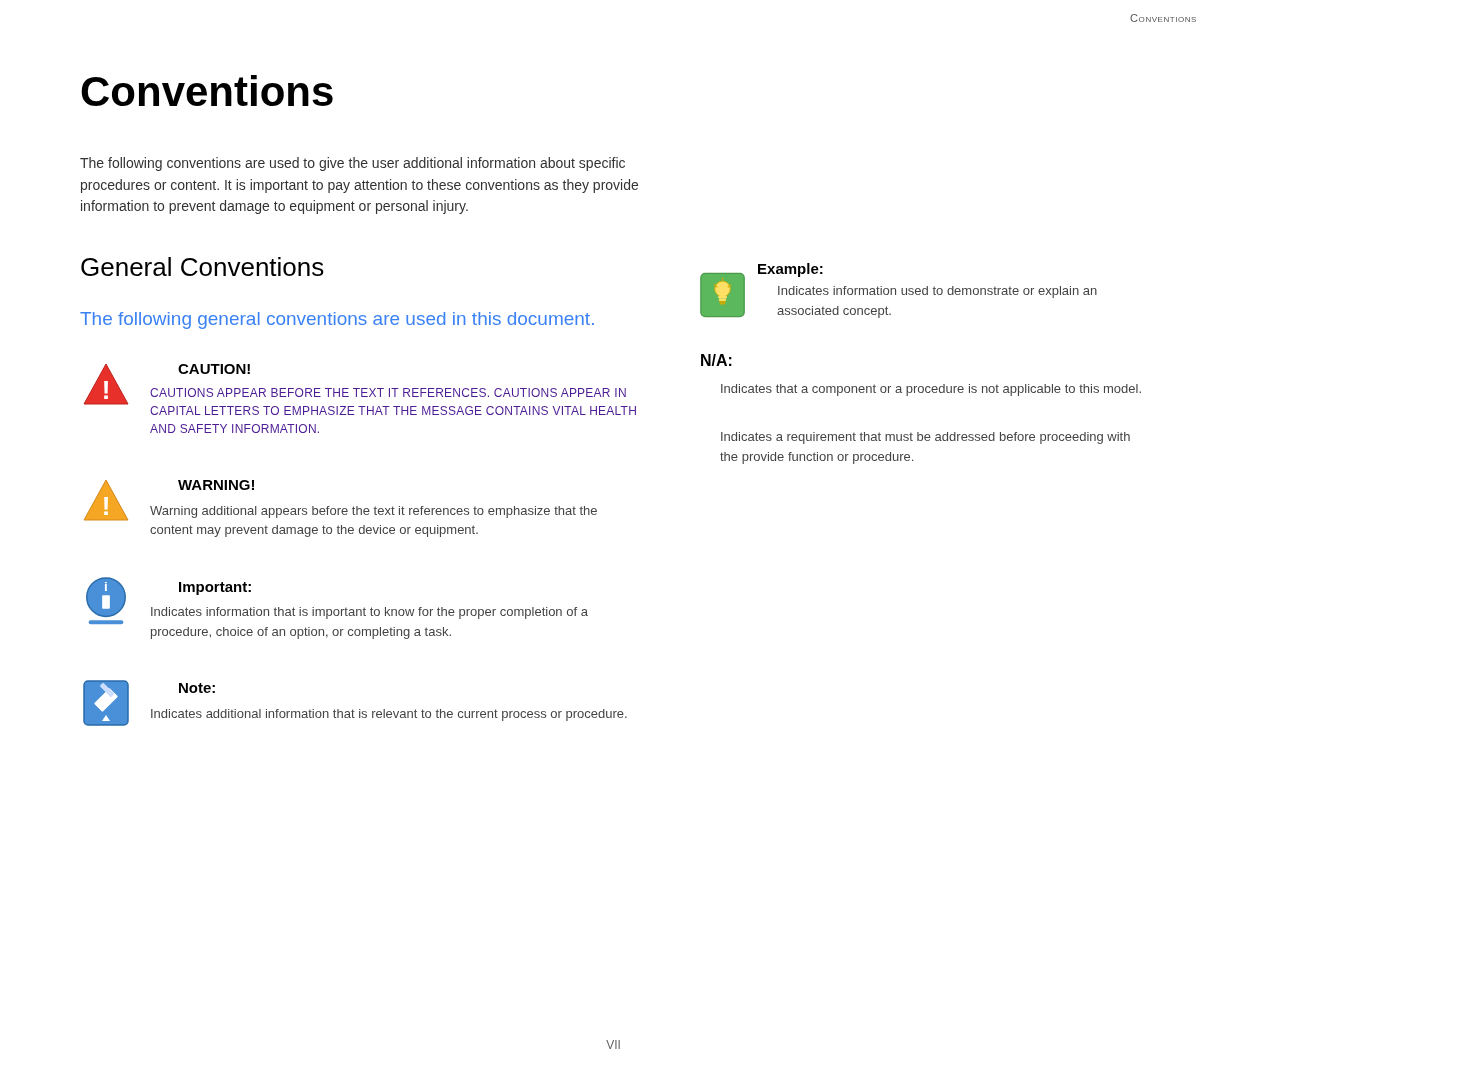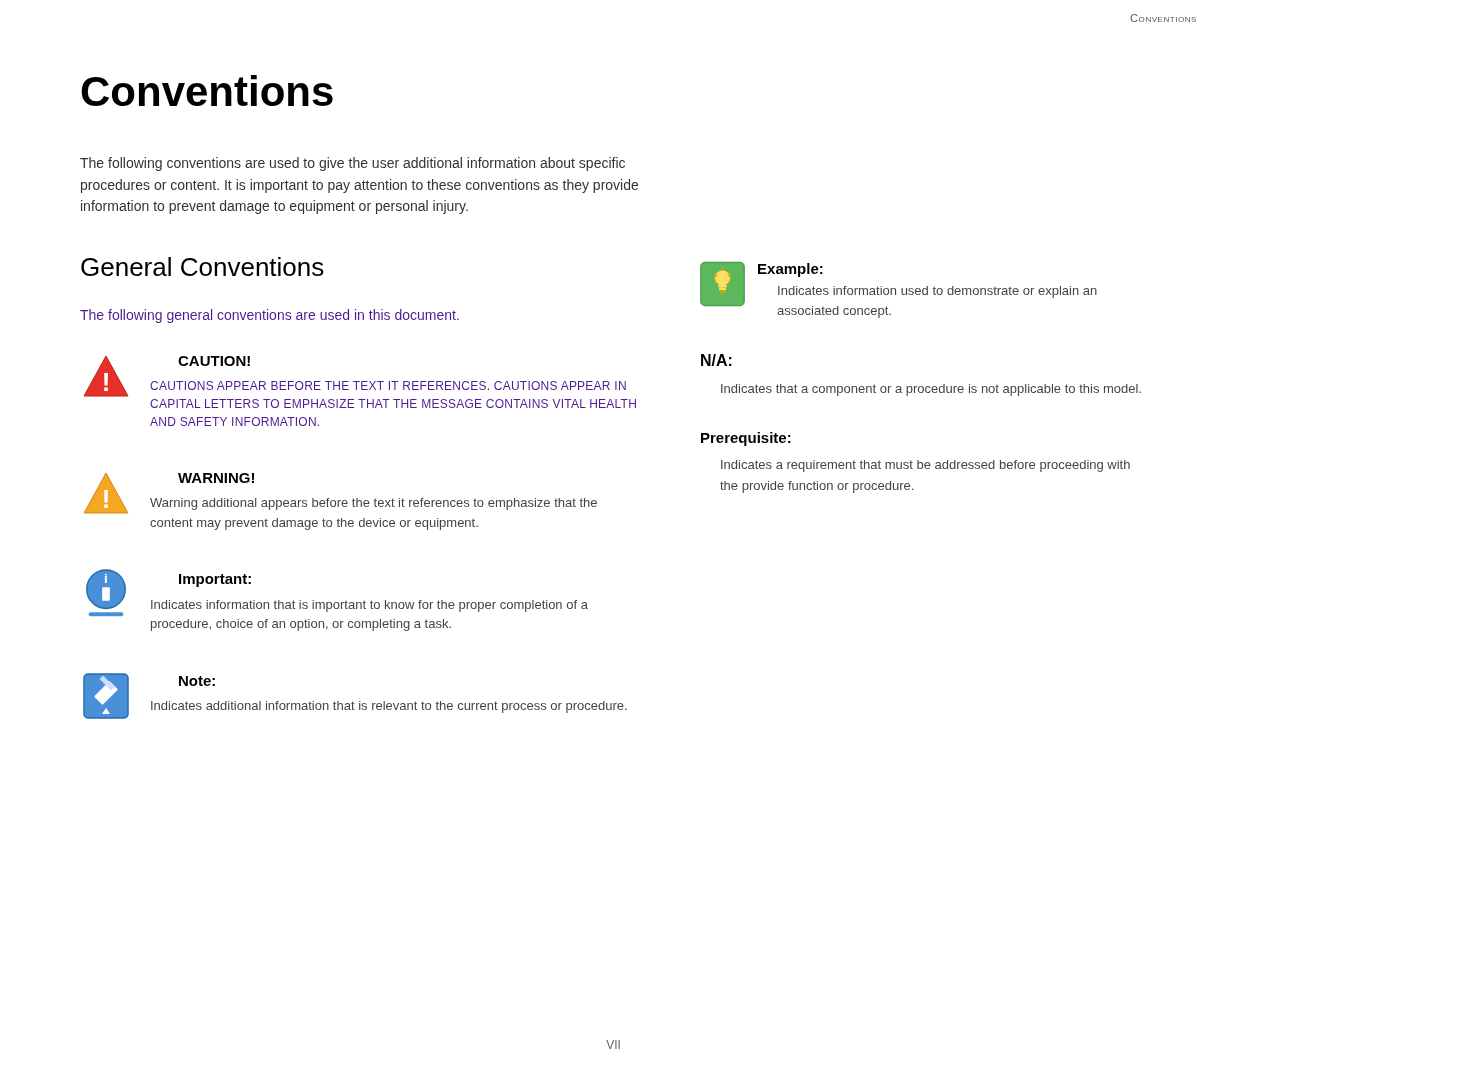--- a/index.html
+++ b/index.html
@@ -46,22 +46,22 @@
     }
 
     .section-title {
       font-size: 26px;
       font-weight: normal;
       color: #000;
       margin-bottom: 18px;
     }
 
     .section-subtitle {
-      font-size: 14px;
-      color: #4c1d95;
+      font-size: 19px;
+      color: #3b82f6;
       margin-bottom: 24px;
     }
 
     .two-column {
       display: flex;
       gap: 60px;
       align-items: flex-start;
     }
 
     .left-column {
@@ -139,21 +139,21 @@
       margin-right: 12px;
     }
 
     
     .right-item {
       margin-bottom: 28px;
     }
 
     .right-item-header {
       display: flex;
-      align-items: flex-start;
+      align-items: flex-end;
       margin-bottom: 6px;
     }
 
     .right-item-title {
       font-size: 15px;
       font-weight: bold;
       color: #000;
     }
 
     .right-item-desc {
@@ -305,21 +305,20 @@
           </div>
         </div>
       </div>
 
       <div class="right-item">
         <div class="na-title">N/A:</div>
         <div class="right-item-desc">Indicates that a component or a procedure is not applicable to this model.</div>
       </div>
 
       <div class="right-item">
-        <div class="prereq-title">Prerequisite:</div>
         <div class="right-item-desc">Indicates a requirement that must be addressed before proceeding with the provide function or procedure.</div>
       </div>
 
     </div>
 
   </div>
 
   <div class="page-footer">VII</div>
 
 </div>

